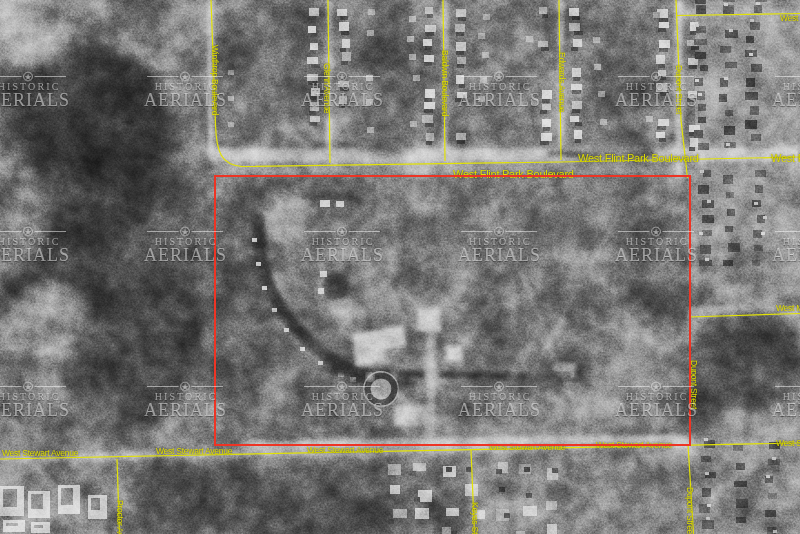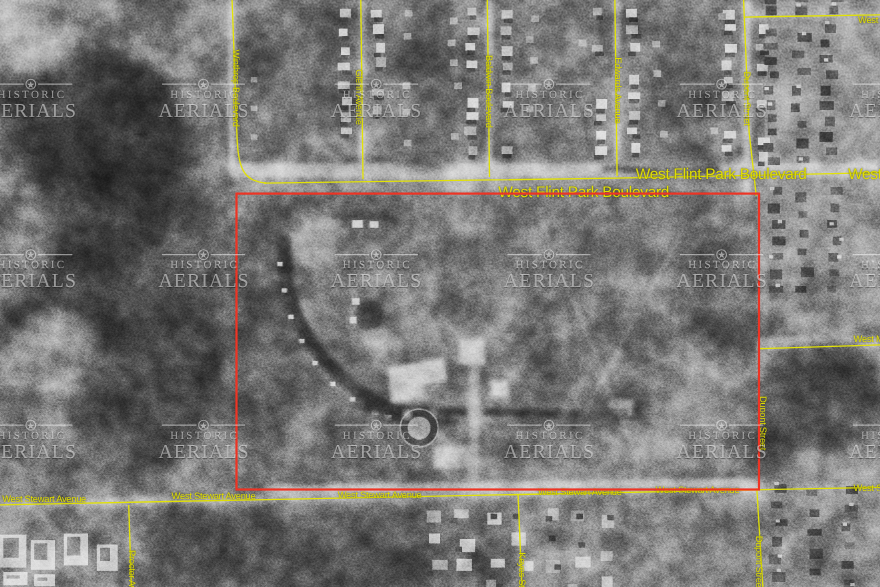--- a/index.html
+++ b/index.html
@@ -1,19 +1,19 @@
 <!DOCTYPE html>
 <html><head><meta charset="utf-8"><style>
 html,body{margin:0;padding:0;background:#777}
 #stage{position:relative;width:800px;height:534px;overflow:hidden;background:#868686;font-family:"Liberation Sans",sans-serif}
 #photo{position:absolute;left:0;top:0}
 #ylines{position:absolute;left:0;top:0;z-index:5}
 .lab{position:absolute;z-index:6;color:#e0de04;font-size:8.5px;letter-spacing:-0.25px;line-height:10px;white-space:nowrap;text-shadow:0 0 2px rgba(40,40,0,.9)}
 .vlab{transform:rotate(90deg);transform-origin:0 0}
-.lab2{font-size:14px}
+.lab2{font-size:11px}
 .redbox{position:absolute;z-index:7;left:214px;top:175px;width:473px;height:267px;border:2px solid #ee3424}
 .wm{position:absolute;z-index:8;width:170px;margin-left:-85px;text-align:center;color:rgba(253,253,253,.52);font-family:"Liberation Serif",serif;text-shadow:0 1px 1px rgba(0,0,0,.4)}
 .wm .h1{font-size:10px;letter-spacing:2.1px;line-height:10px;margin-top:-1px;text-indent:2.1px}
 .wm .h2{font-size:18px;letter-spacing:1.0px;line-height:16px;margin-top:0px;text-indent:1.0px}
 .wm .st{height:13px}
 .wm .st svg{display:block;margin:0 auto}
 </style></head><body>
 <div id="stage">
 <svg id="photo" width="800" height="534">
 <defs>

